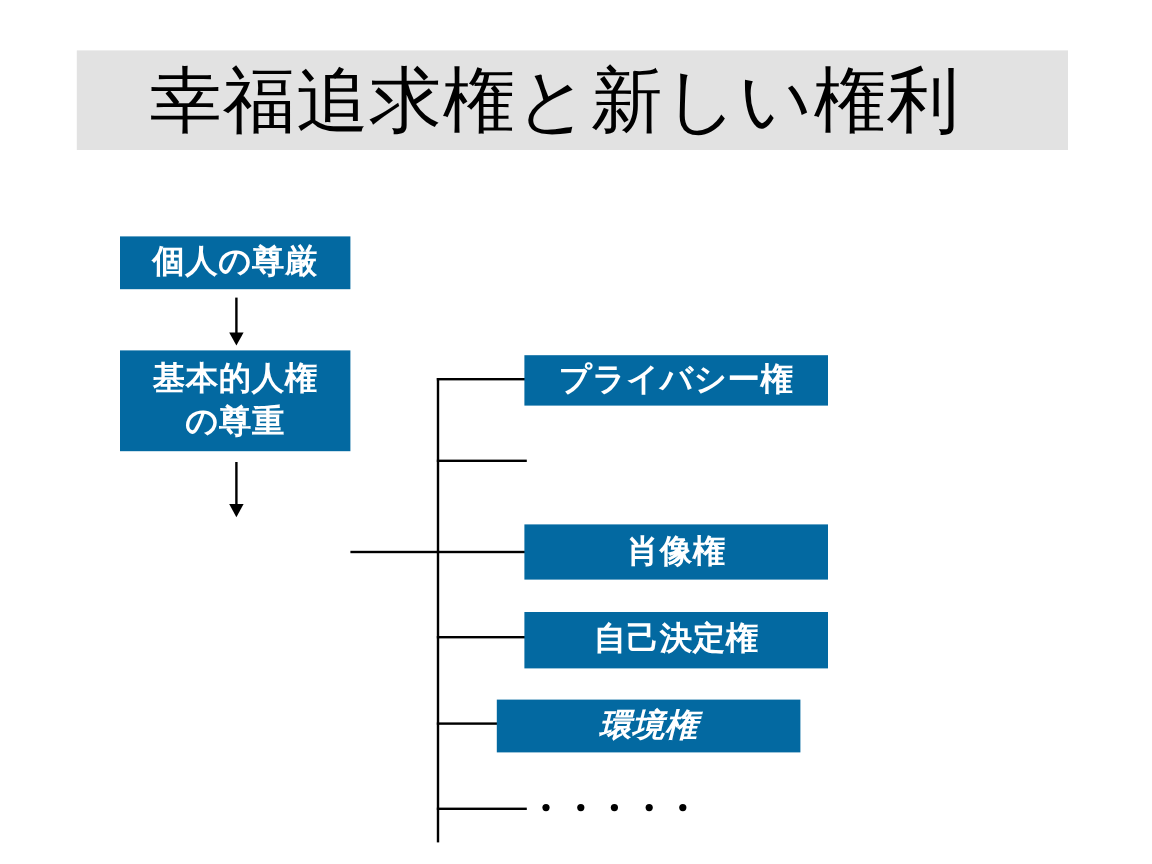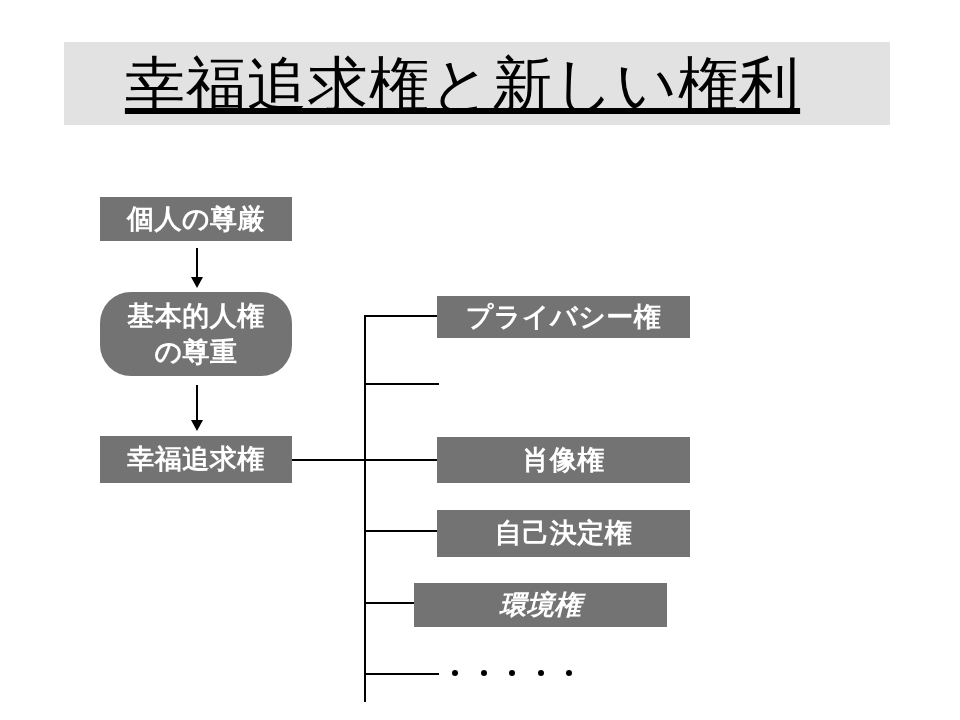--- a/index.html
+++ b/index.html
@@ -37,42 +37,40 @@
     display: flex;
     align-items: center;
     justify-content: center;
     font-family: "DejaVu Sans", "Liberation Sans", sans-serif;
     font-size: 60px;
     font-weight: 400;
     letter-spacing: 1px;
     color: #000000;
     white-space: nowrap;
     line-height: 1;
-    text-decoration: underline;
   }
 
   
   .box {
     position: absolute;
-    background: #737373;
+    background: #0369a1;
     color: #ffffff;
     display: flex;
     align-items: center;
     justify-content: center;
     text-align: center;
     font-family: "DejaVu Sans", "Liberation Sans", sans-serif;
     font-weight: 700;
     font-size: 27px;
     line-height: 1.28;
     letter-spacing: 0.5px;
     box-sizing: border-box;
   }
   .box.two-line {
     line-height: 1.32;
-    border-radius: 31px;
   }
 
   
   #box-dignity   { left: 100px; top: 197px; width: 192px; height: 44px; }
   #box-rights    { left: 100px; top: 292px; width: 192px; height: 84px; }
   #box-pursuit   { left: 100px; top: 436px; width: 192px; height: 47px; }
 
   
   #box-privacy       { left: 437px; top: 296px; width: 253px; height: 42px; text-align: center; }
   #box-honor         { left: 437px; top: 369px; width: 253px; height: 43px; }
@@ -170,21 +168,20 @@
       <span>基本的人権</span><br>
       <span>の尊重</span>
     </div>
   </div>
 
   <div class="arrow" id="arrow-2">
     <div class="shaft"></div>
     <div class="head"></div>
   </div>
 
-  <div class="box" id="box-pursuit">幸福追求権</div>
 
   <div class="branch" id="stub-pursuit"></div>
   <div class="spine"></div>
   <div class="branch" id="branch-privacy"></div>
   <div class="branch" id="branch-honor"></div>
   <div class="branch" id="branch-portrait"></div>
   <div class="branch" id="branch-selfdetermine"></div>
   <div class="branch" id="branch-environment"></div>
   <div class="branch" id="branch-etc"></div>
 

